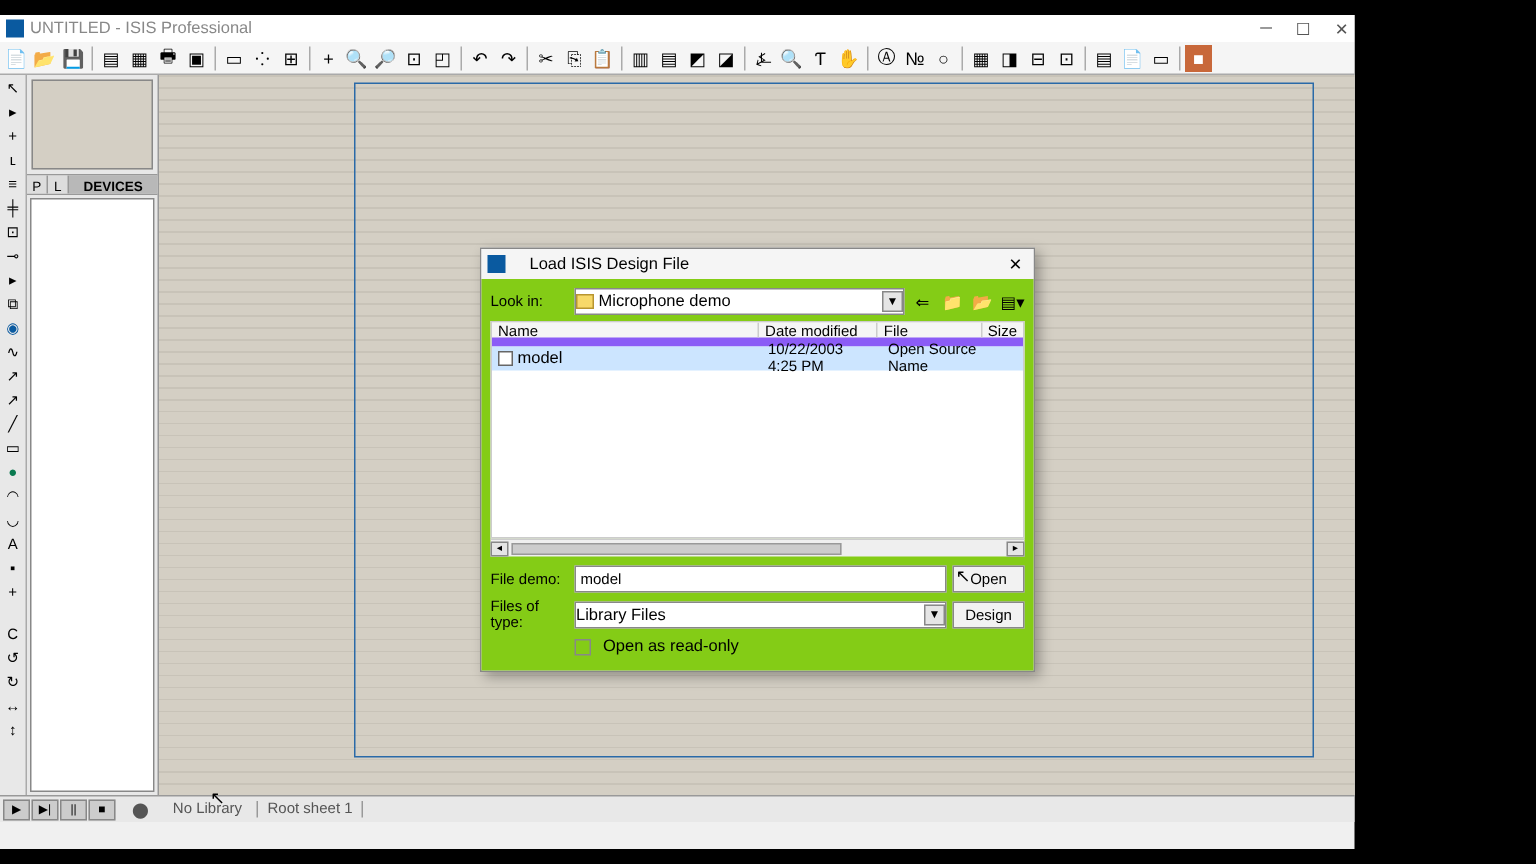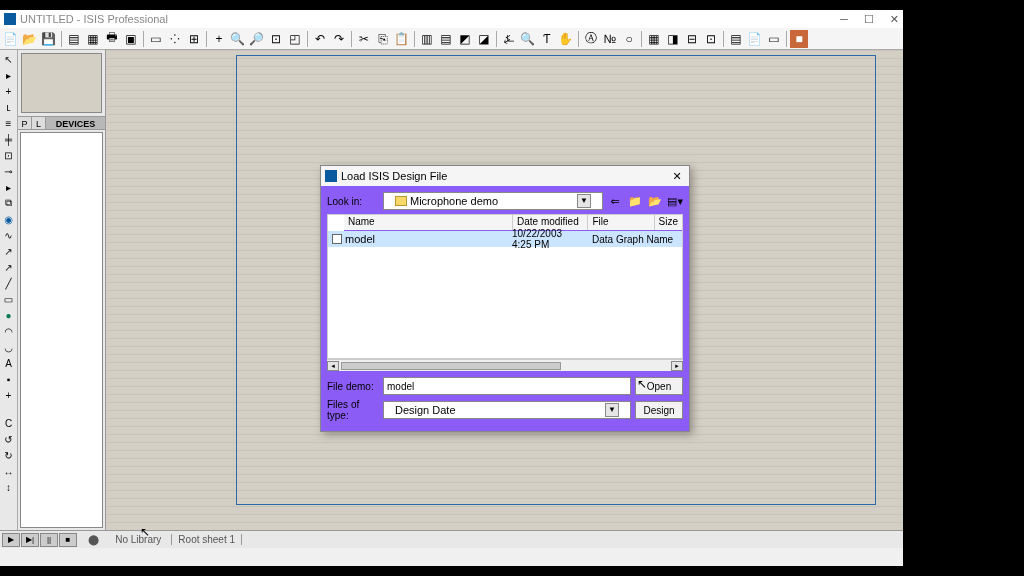--- a/index.html
+++ b/index.html
@@ -25,33 +25,33 @@
 .device-list { flex: 1; background: #fff; border: 1px solid #888; margin: 2px; }
 .canvas { flex: 1; position: relative; background: repeating-linear-gradient(0deg,#d4cfc4,#d4cfc4 7px,#c8c3b8 7px,#c8c3b8 8px), repeating-linear-gradient(90deg,#d4cfc4,#d4cfc4 7px,#c8c3b8 7px,#c8c3b8 8px); }
 .canvas-border { position: absolute; left: 130px; top: 5px; width: 640px; height: 450px; border: 1px solid #2a6aa8; }
 .statusbar { height: 18px; background: #e8e8e8; border-top: 1px solid #999; display: flex; align-items: center; padding: 0 2px; }
 .sb-btn { width: 18px; height: 14px; background: #ccc; border: 1px solid #888; margin-right: 1px; display: flex; align-items: center; justify-content: center; font-size: 8px; cursor: pointer; }
 .sb-text { margin-left: 4px; padding: 0 6px; font-size: 10px; color: #555; }
 .sb-text.bordered { border-left: 1px solid #999; border-right: 1px solid #999; }
 
 
 .dialog { position: absolute; left: 320px; top: 155px; width: 370px; background: #fff; border: 1px solid #888; box-shadow: 3px 3px 8px rgba(0,0,0,0.3); }
-.dlg-title { height: 20px; background: #f5f5f5; display: flex; align-items: center; padding: 0 4px; }
+.dlg-title { height: 20px; background: #f5f5f5; display: flex; align-items: center; padding: 0 4px; gap: 12px; }
 .dlg-title .ico { width: 12px; height: 12px; background: #0a5aa0; margin-right: 4px; }
 .dlg-close { margin-left: auto; cursor: pointer; width: 16px; text-align: center; }
-.dlg-body { padding: 6px; background: #8b5cf6; }
+.dlg-body { padding: 6px; background: #84cc16; }
 .row { display: flex; align-items: center; margin-bottom: 4px; gap: 4px; }
 .row label { width: 52px; font-size: 10px; }
-.lookin-select { flex: 1; height: 18px; border: 1px solid #888; background: #fff; display: flex; align-items: center; padding: 0 11px; }
+.lookin-select { flex: 1; height: 18px; border: 1px solid #888; background: #fff; display: flex; align-items: center; padding: 0 0; }
 .folder-ico { width: 12px; height: 10px; background: #f7d96a; border: 1px solid #b89530; margin-right: 3px; }
 .dd-arrow { margin-left: auto; width: 14px; height: 14px; background: #e5e5e5; border: 1px solid #888; text-align: center; font-size: 8px; line-height: 12px; cursor: pointer; }
 .nav-icons { display: flex; gap: 4px; }
 .nav-ico { width: 16px; height: 16px; cursor: pointer; display: flex; align-items: center; justify-content: center; font-size: 11px; }
 .file-list { border: 1px solid #ccc; background: #fff; height: 145px; overflow: auto; }
-.fl-header { display: flex; background: #f5f5f5; border-bottom: 1px solid #8b5cf6; height: 16px; margin-left: 16px; }
+.fl-header { display: flex; background: #f5f5f5; border-bottom: 6px solid #8b5cf6; height: 16px; }
 .fl-col { padding: 1px 4px; border-right: 1px solid #ccc; font-size: 10px; cursor: pointer; }
 .fl-row { display: flex; height: 16px; background: #cce5ff; }
 .fl-cell { padding: 1px 4px; font-size: 10px; display: flex; align-items: center; }
 .file-ico { width: 10px; height: 10px; background: #fff; border: 1px solid #666; margin-right: 3px; }
 .h-scroll { height: 12px; display: flex; align-items: center; background: #efefef; border-top: 1px solid #ccc; }
 .scroll-arrow { width: 12px; height: 10px; background: #e5e5e5; border: 1px solid #888; text-align: center; font-size: 7px; line-height: 8px; cursor: pointer; }
 .scroll-thumb { width: 220px; height: 8px; background: #ccc; border: 1px solid #999; margin-left: 2px; }
 .text-input { flex: 1; height: 18px; border: 1px solid #888; padding: 1px 3px; font-size: 10px; }
 .dlg-btn { width: 48px; height: 18px; border: 1px solid #888; background: #f2f2f2; font-size: 10px; cursor: pointer; }
 .checkbox { width: 11px; height: 11px; border: 1px solid #888; margin-right: 4px; }
@@ -212,41 +212,45 @@
           <div class="fl-col" style="width:80px">Date modified</div>
           <div class="fl-col" style="width:70px">File</div>
           <div class="fl-col" style="flex:1;text-align:center;border-right:none">Size</div>
         </div>
         <div class="fl-row">
           <div class="fl-cell" style="width:180px">
               <div class="file-ico"></div>
               <span>model</span>
             </div>
           <div class="fl-cell" style="width:80px">10/22/2003 4:25 PM</div>
-          <div class="fl-cell" style="width:90px">Data Graph Name</div>
+          <div class="fl-cell" style="width:90px">Open Source Name</div>
         </div>
       </div>
       <div class="h-scroll">
         <div class="scroll-arrow">◂</div>
         <div class="scroll-thumb"></div>
         <div style="flex:1"></div>
         <div class="scroll-arrow">▸</div>
       </div>
 
       <div class="row" style="margin-top:6px">
         <label>File demo:</label>
         <input class="text-input" value="model" style="">
         <button class="dlg-btn">Open</button>
       </div>
       <div class="row">
         <label>Files of type:</label>
         <div class="lookin-select">
-          <span>Design Date</span>
+          <span>Library Files</span>
           <div class="dd-arrow">▼</div>
         </div>
         <button class="dlg-btn">Design</button>
+      </div>
+      <div class="row" style="margin-left:56px">
+        <div class="checkbox"></div>
+        <span>Open as read-only</span>
       </div>
     </div>
   </div>
 
   <div class="cursor">↖</div>
   <div class="cursor2">↖</div>
 </div>
 
 </body></html>

